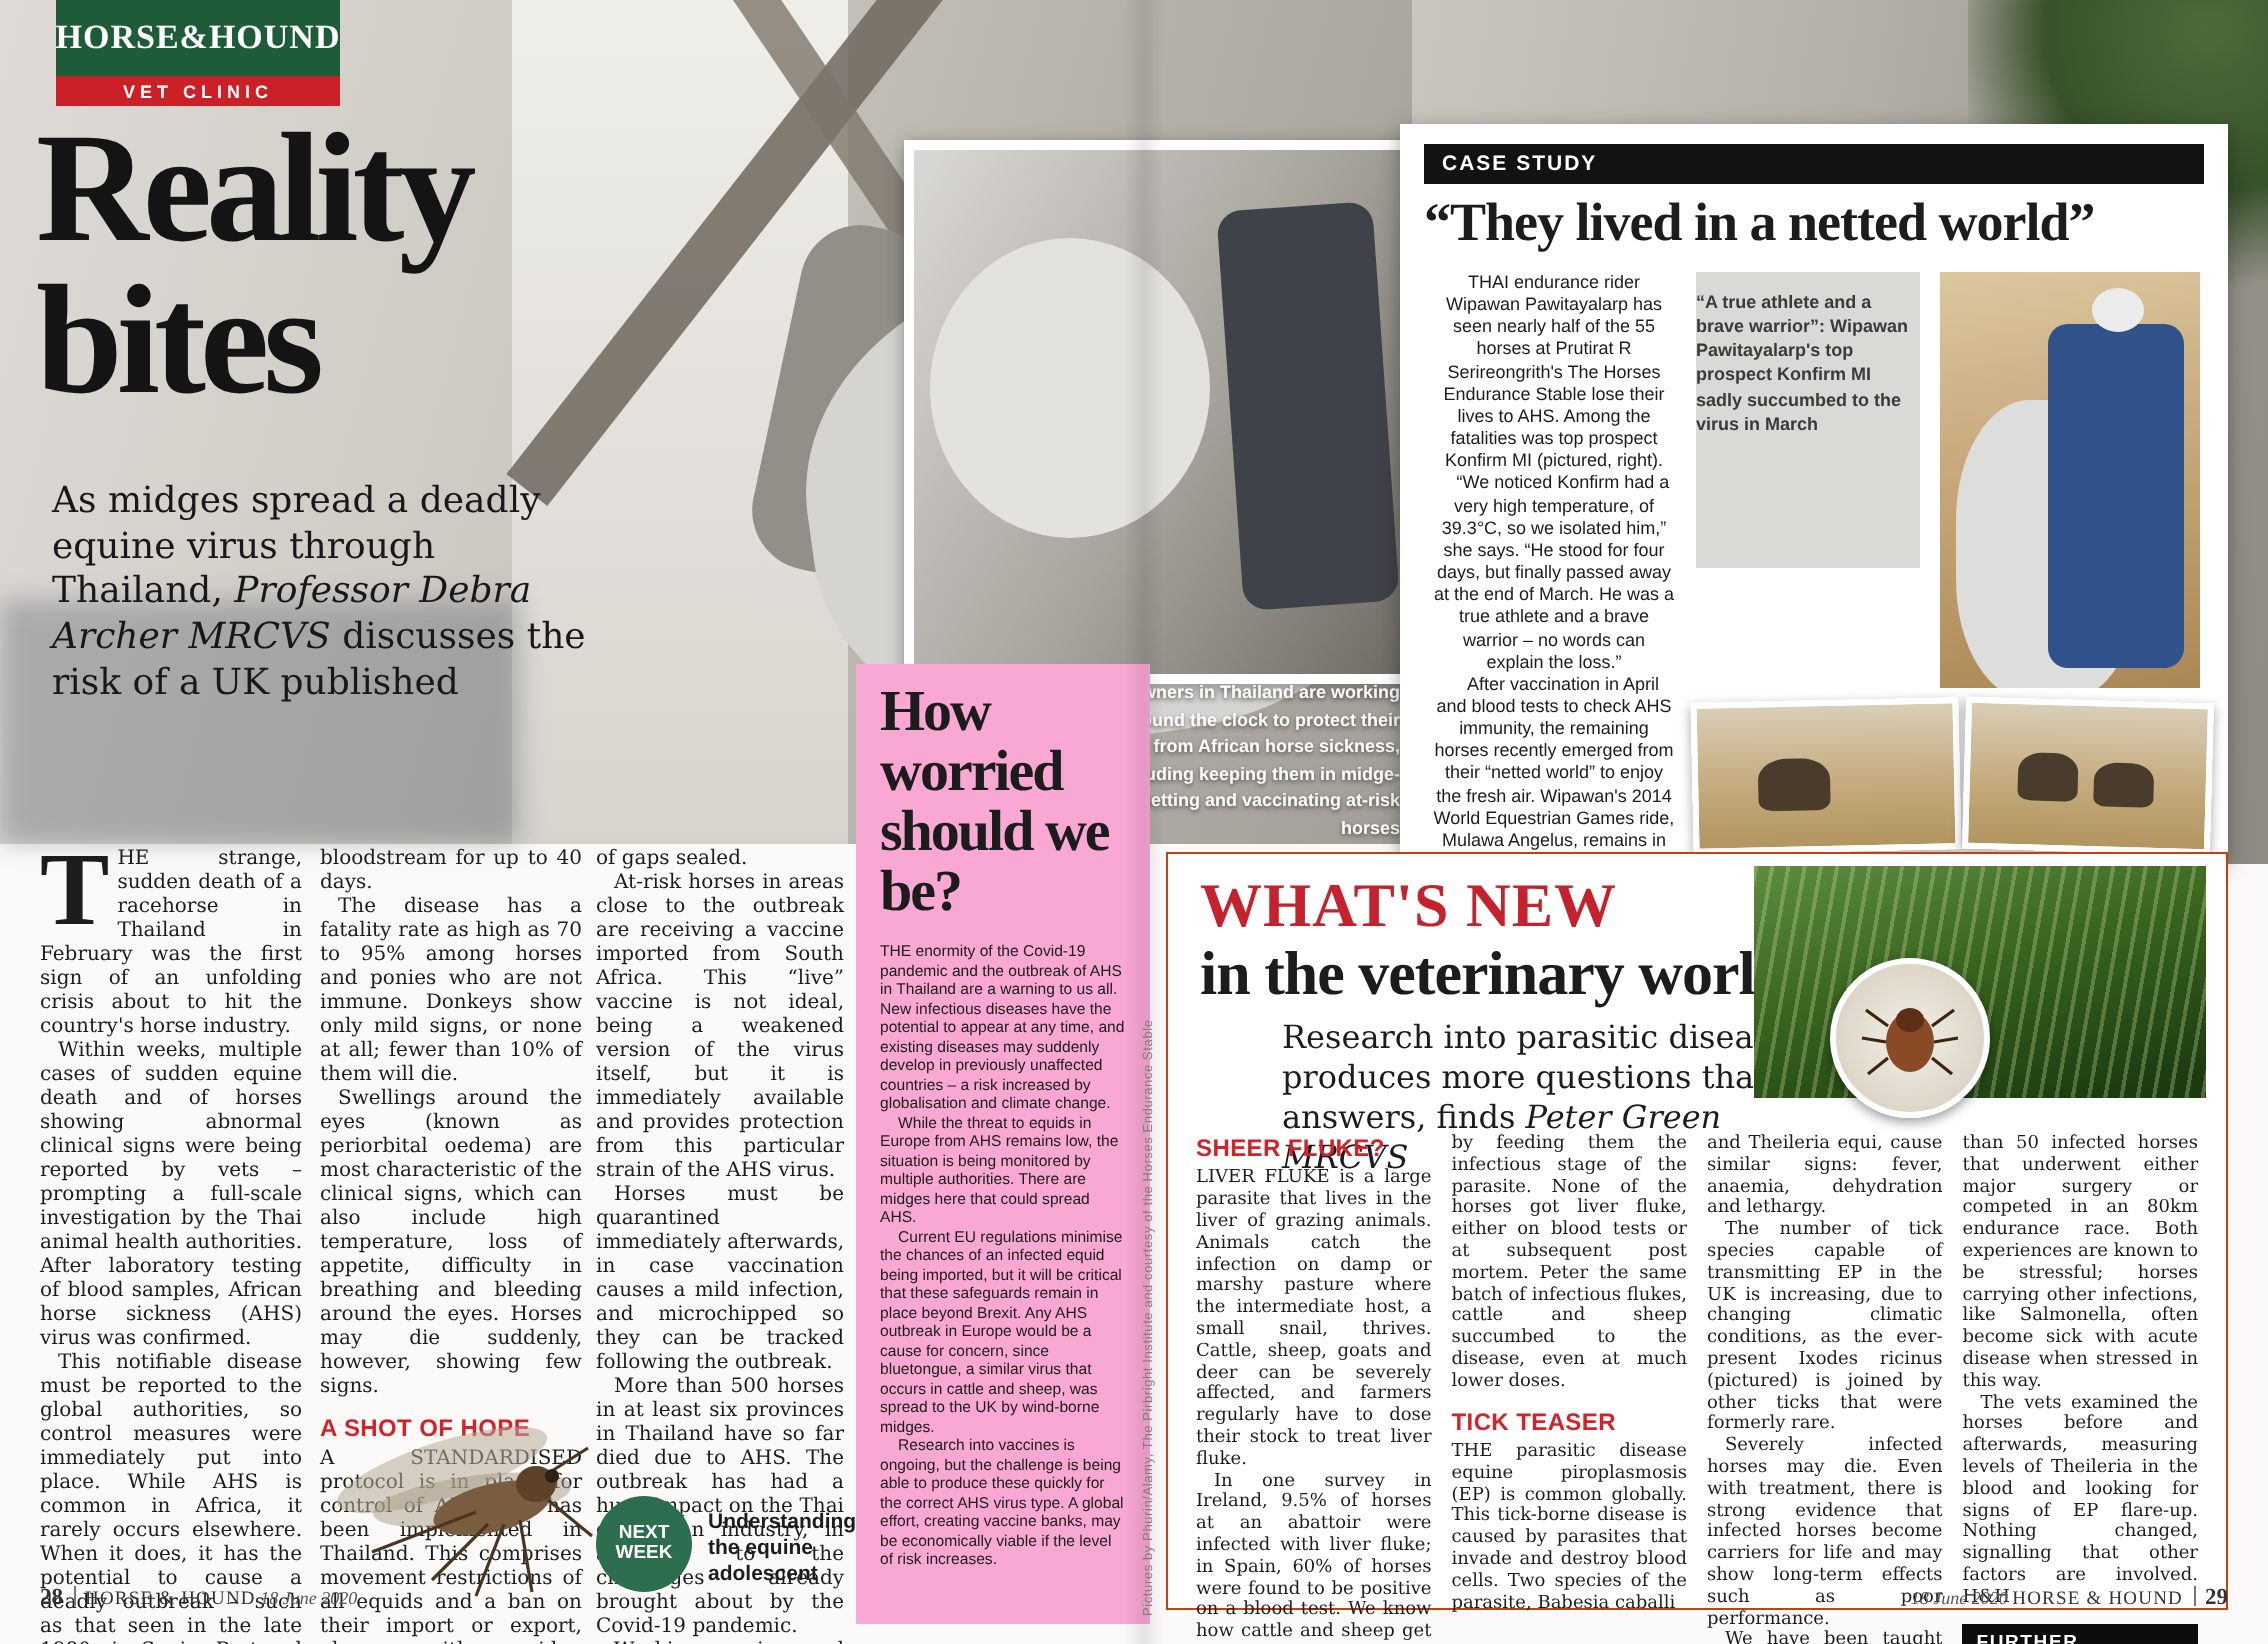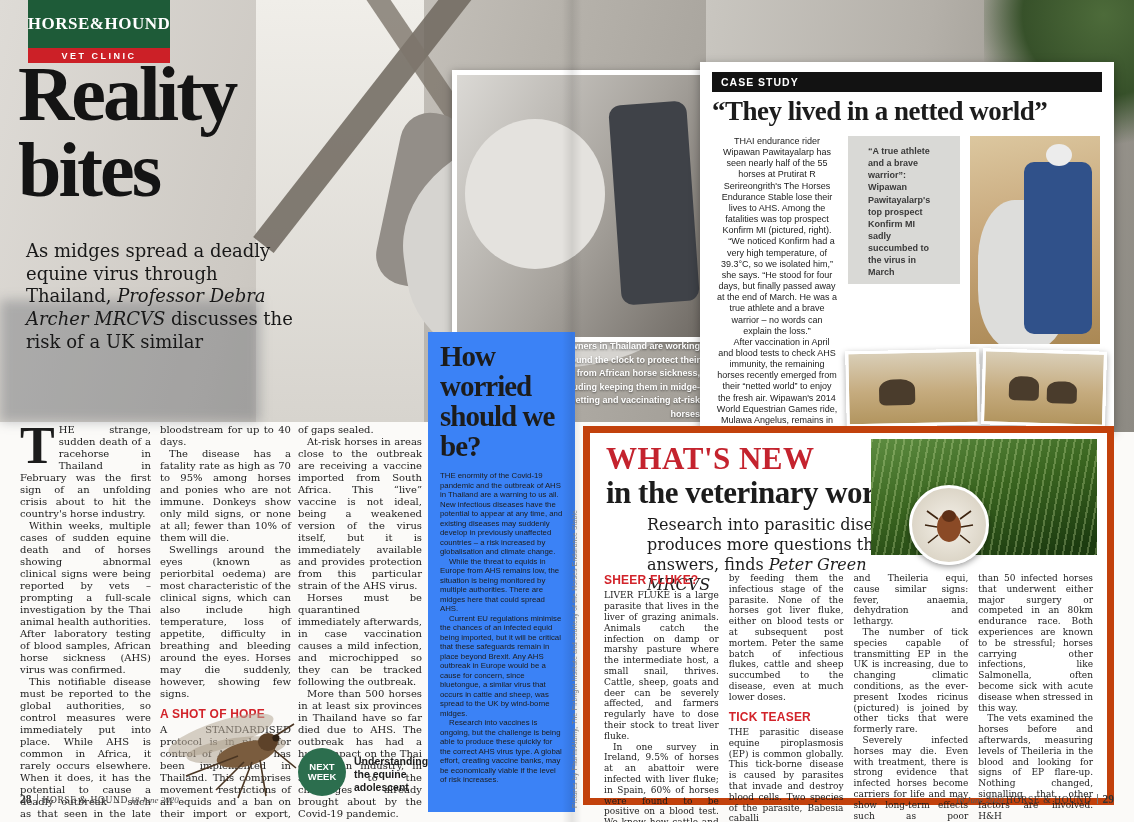--- a/index.html
+++ b/index.html
@@ -28,21 +28,21 @@
   .rp-helmet{position:absolute;right:28px;top:8px;width:26px;height:22px;background:#ececec;border-radius:50%;}
   .snap{background:linear-gradient(#d9ceb7 0%,#c5ab7e 55%,#b2955f 100%);border:3px solid #fff;box-shadow:0 2px 6px rgba(0,0,0,.35);}
   .sil{position:absolute;background:#4a3c2c;border-radius:40% 40% 20% 20%;}
   .grass-photo{background:linear-gradient(165deg,#5d8c40 0%,#39641f 45%,#1c3b10 92%);overflow:hidden;}
   .grass-photo::after{content:"";position:absolute;inset:0;
     background:repeating-linear-gradient(100deg,rgba(214,236,170,.28) 0 2px,transparent 2px 8px);}
   .tick-circle{border-radius:50%;border:3px solid #fff;background:radial-gradient(#f4f0e8 0%,#d9d2c3 80%);
     box-shadow:0 2px 6px rgba(0,0,0,.4);display:flex;align-items:center;justify-content:center;}
   
   .masthead{left:28px;top:0;width:142px;text-align:center;font-family:"Liberation Serif",serif;}
-  .mh-green{background:#1e5b38;color:#fff;height:48px;display:flex;align-items:center;justify-content:center;
+  .mh-green{background:#1e5b38;color:#fff;height:38px;display:flex;align-items:center;justify-content:center;
     font-weight:bold;font-size:17px;letter-spacing:.5px;}
   .mh-red{background:#cc2027;color:#fff;height:15px;display:flex;align-items:center;justify-content:center;
     font-family:"Liberation Sans",sans-serif;font-weight:bold;font-size:9px;letter-spacing:2.5px;}
   
   .headline{left:18px;top:56px;font-family:"Liberation Serif",serif;font-weight:bold;
     font-size:78px;line-height:.97;letter-spacing:-3px;color:#141414;}
   .standfirst{left:26px;top:240px;width:276px;font-size:18px;line-height:1.26;color:#181818;}
   .standfirst .it{font-style:italic;}
   .col{top:424px;height:374px;font-size:10px;line-height:1.2;}
   .c1{left:20px;width:131px;} .c2{left:160px;width:131px;} .c3{left:298px;width:124px;}
@@ -56,41 +56,41 @@
     margin:7px 0 3px;letter-spacing:.2px;}
   .photo-caption{left:536px;top:340px;width:164px;text-align:right;color:#fff;
     font-family:"Liberation Sans",sans-serif;font-weight:bold;font-size:9px;line-height:1.5;
     text-shadow:0 1px 2px rgba(0,0,0,.5);}
   .next-week{left:298px;top:748px;width:48px;height:48px;border-radius:50%;background:#2c6e4e;color:#fff;
     display:flex;align-items:center;justify-content:center;text-align:center;
     font-family:"Liberation Sans",sans-serif;font-weight:bold;font-size:9.5px;line-height:1.1;}
   .next-week-label{left:354px;top:755px;width:80px;font-family:"Liberation Sans",sans-serif;
     font-weight:bold;font-size:10.5px;line-height:1.25;color:#1c1c1c;}
   
-  .sidebar{left:428px;top:332px;width:147px;height:480px;background:#3b82f6;box-sizing:border-box;padding:10px 12px;}
+  .sidebar{left:428px;top:332px;width:147px;height:480px;background:#f9a8d4;box-sizing:border-box;padding:10px 12px;}
   .sb-title{font-family:"Liberation Serif",serif;font-weight:bold;font-size:29px;line-height:1.03;
     letter-spacing:-1px;margin:0 0 10px;}
   .sans-flow p{font-family:"Liberation Sans",sans-serif;font-size:7.8px;line-height:1.22;text-align:left;}
   
   .case-panel{left:700px;top:62px;width:414px;height:368px;background:#fff;box-shadow:0 3px 10px rgba(0,0,0,.35);}
   .cs-bar{position:absolute;left:12px;right:12px;top:10px;height:20px;background:#121212;color:#fff;
     display:flex;align-items:center;padding:0 9px;font-family:"Liberation Sans",sans-serif;
     font-weight:bold;font-size:10.5px;letter-spacing:1px;}
   .cs-headline{position:absolute;left:12px;top:34px;width:396px;font-family:"Liberation Serif",serif;
     font-weight:bold;font-size:27px;letter-spacing:-.5px;}
   .cs-col{position:absolute;left:16px;top:74px;width:122px;}
   .cs-col p{font-family:"Liberation Sans",sans-serif;font-size:9px;line-height:1.24;text-align:center;}
   .cs-caption{position:absolute;left:148px;top:74px;width:112px;height:148px;background:#d9d9d6;
-    box-sizing:border-box;padding:9px 20px;font-family:"Liberation Sans",sans-serif;font-weight:bold;
+    box-sizing:border-box;padding:9px 0;font-family:"Liberation Sans",sans-serif;font-weight:bold;
     font-size:9px;line-height:1.35;color:#3a3a3a;}
   .cs-photo{position:absolute;left:270px;top:74px;width:130px;height:208px;}
   .cs-snap1{position:absolute;left:146px;top:288px;width:128px;height:70px;transform:rotate(-1.2deg);}
   .cs-snap2{position:absolute;left:282px;top:288px;width:118px;height:70px;transform:rotate(1.6deg);}
   
-  .whats-new{left:583px;top:426px;width:531px;height:379px;background:#fff;border:7px solid #c2410c;box-sizing:border-box;}
+  .whats-new{left:583px;top:426px;width:531px;height:379px;background:#fff;border:1px solid #c2410c;box-sizing:border-box;}
   .wn-title-red{position:absolute;left:16px;top:8px;font-family:"Liberation Serif",serif;font-weight:bold;
     font-size:31px;color:#c4232e;letter-spacing:.5px;}
   .wn-title-black{position:absolute;left:16px;top:42px;font-family:"Liberation Serif",serif;font-weight:bold;
     font-size:31px;letter-spacing:-.5px;}
   .wn-standfirst{position:absolute;left:16px;top:82px;width:268px;font-size:16px;line-height:1.25;margin-left:41px;}
   .wn-standfirst .it{font-style:italic;}
   .wn-photo{position:absolute;top:6px;right:10px;width:226px;height:116px;}
   .wn-tick{position:absolute;top:52px;right:118px;width:74px;height:74px;}
   .wn-cols{position:absolute;left:14px;right:14px;top:140px;bottom:10px;display:flex;gap:10px;}
   .wn-col{flex:1;font-size:9px;line-height:1.2;}
@@ -126,21 +126,21 @@
 
   <div class="abs masthead">
     <div class="mh-green">HORSE&amp;HOUND</div>
     <div class="mh-red">VET CLINIC</div>
   </div>
 
   <div class="abs headline">
     <div>Reality</div>
     <div>bites</div>
   </div>
-  <div class="abs standfirst"><span>As midges spread a deadly equine virus through Thailand, </span><span class="it">Professor Debra Archer MRCVS</span><span> discusses the risk of a UK similar</span></div>
+  <div class="abs standfirst"><span>As midges spread a deadly equine virus through Thailand, </span><span class="it">Professor Debra Archer MRCVS</span><span> discusses the risk of a UK published</span></div>
 
   <div class="abs inset-photo">
     <div class="abs ip-horse"></div>
     <div class="abs ip-person"></div>
   </div>
   <div class="abs photo-caption">Owners in Thailand are working around the clock to protect their horses from African horse sickness, including keeping them in midge-proof netting and vaccinating at-risk horses</div>
 
   <div class="abs col c1">
     <p class="lead-para"><span class="dropcap">T</span><span>HE strange, sudden death of a racehorse in Thailand in February was the first sign of an unfolding crisis about to hit the country's horse industry.</span></p>
     <div class="flow ind-first">

